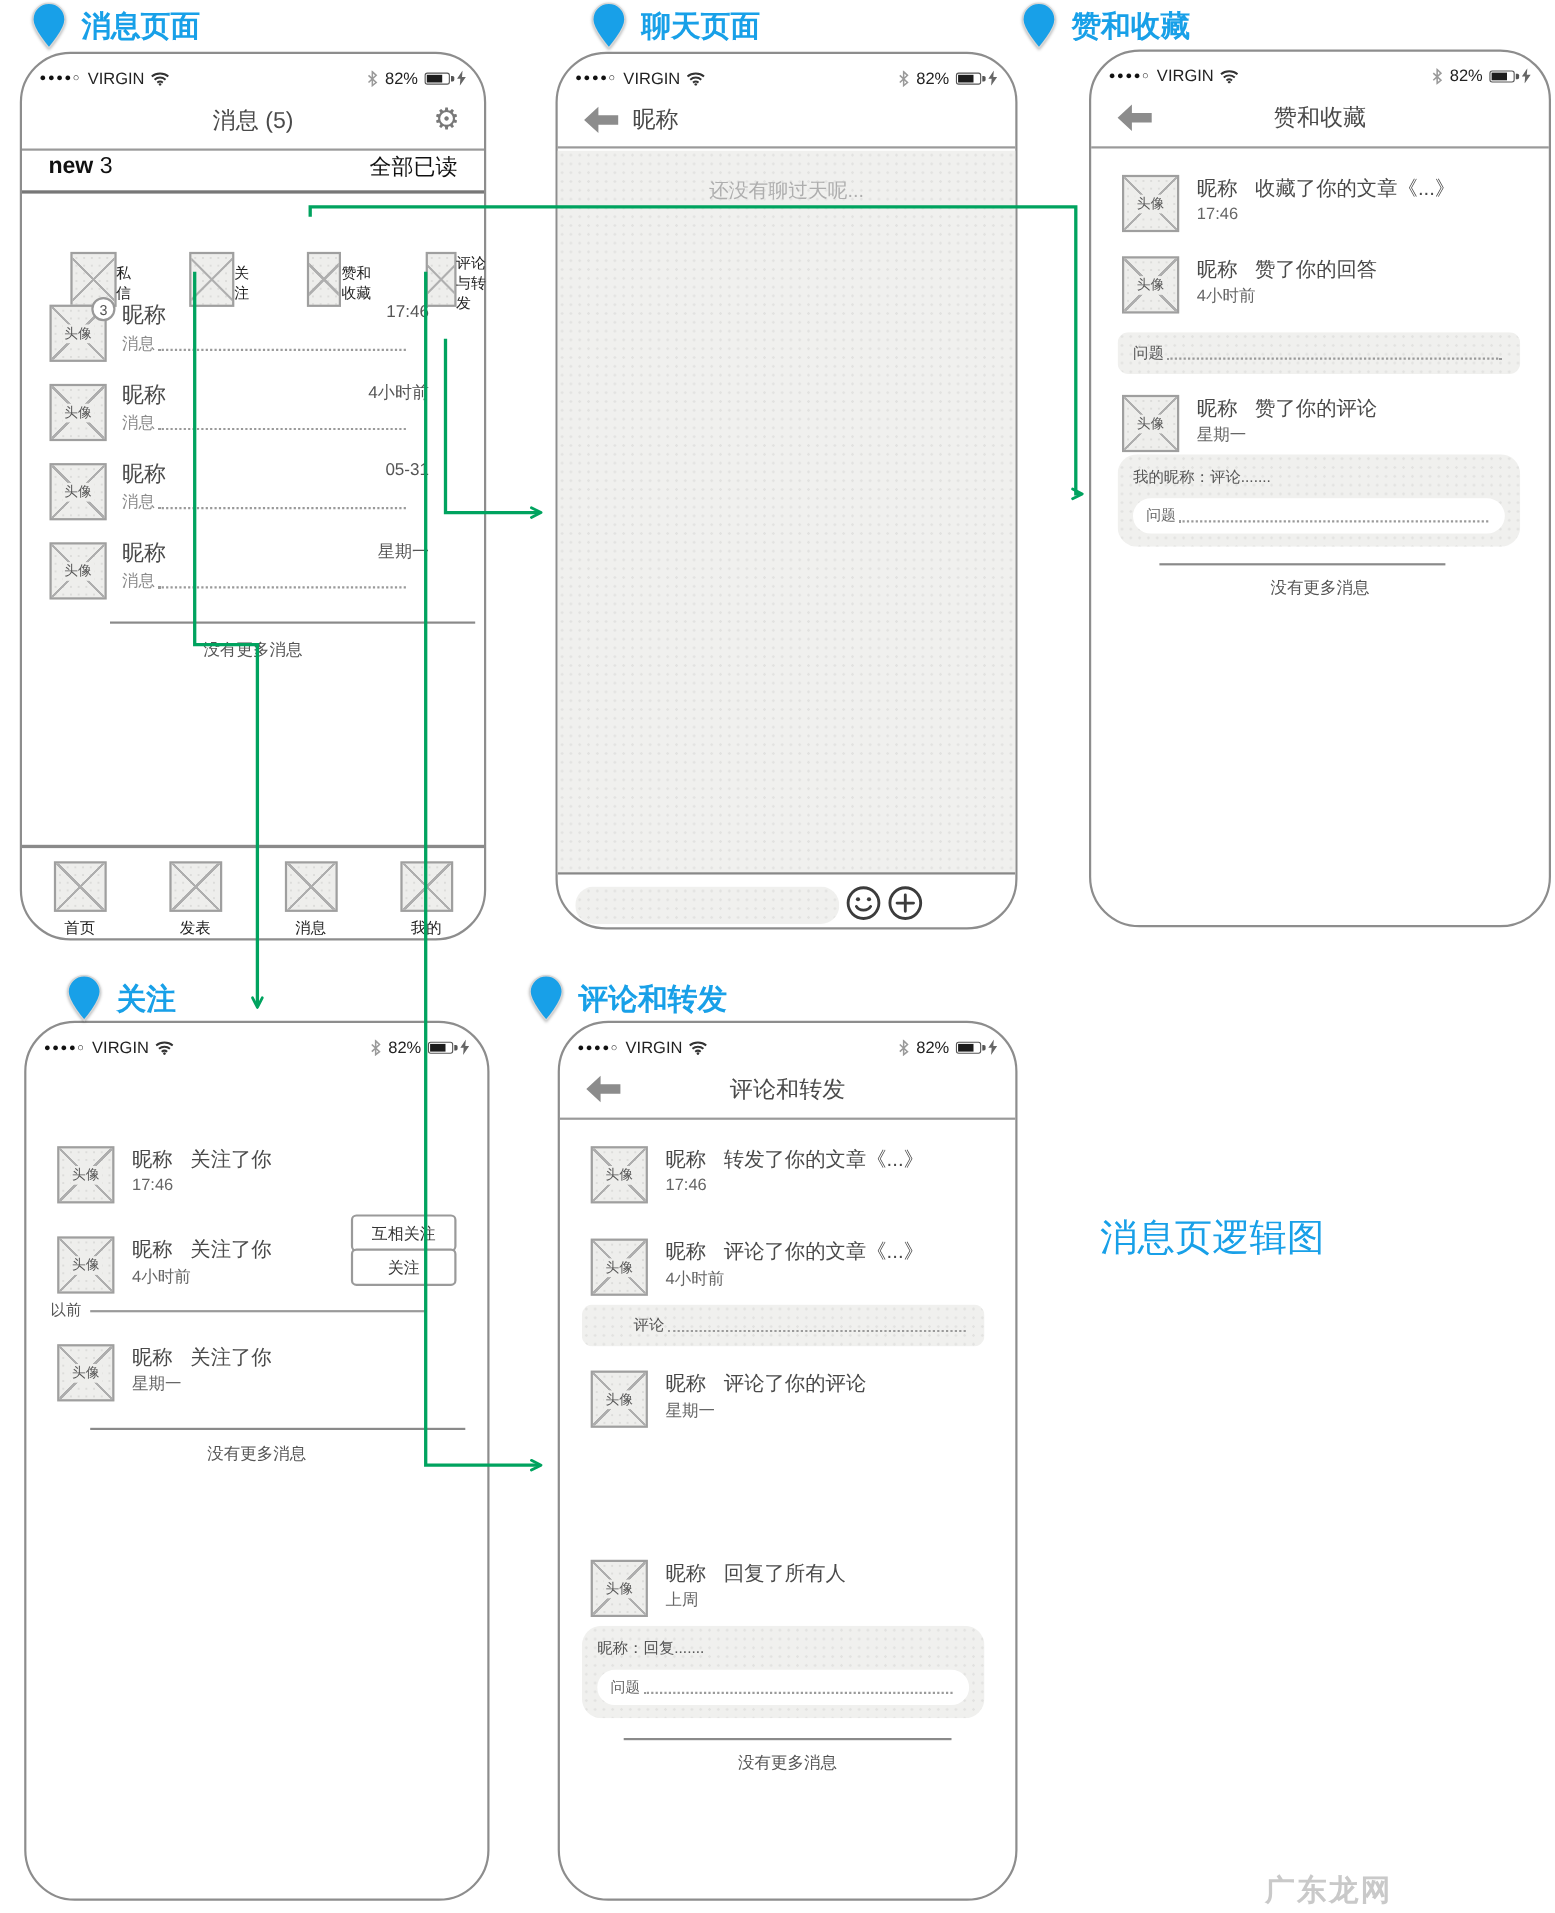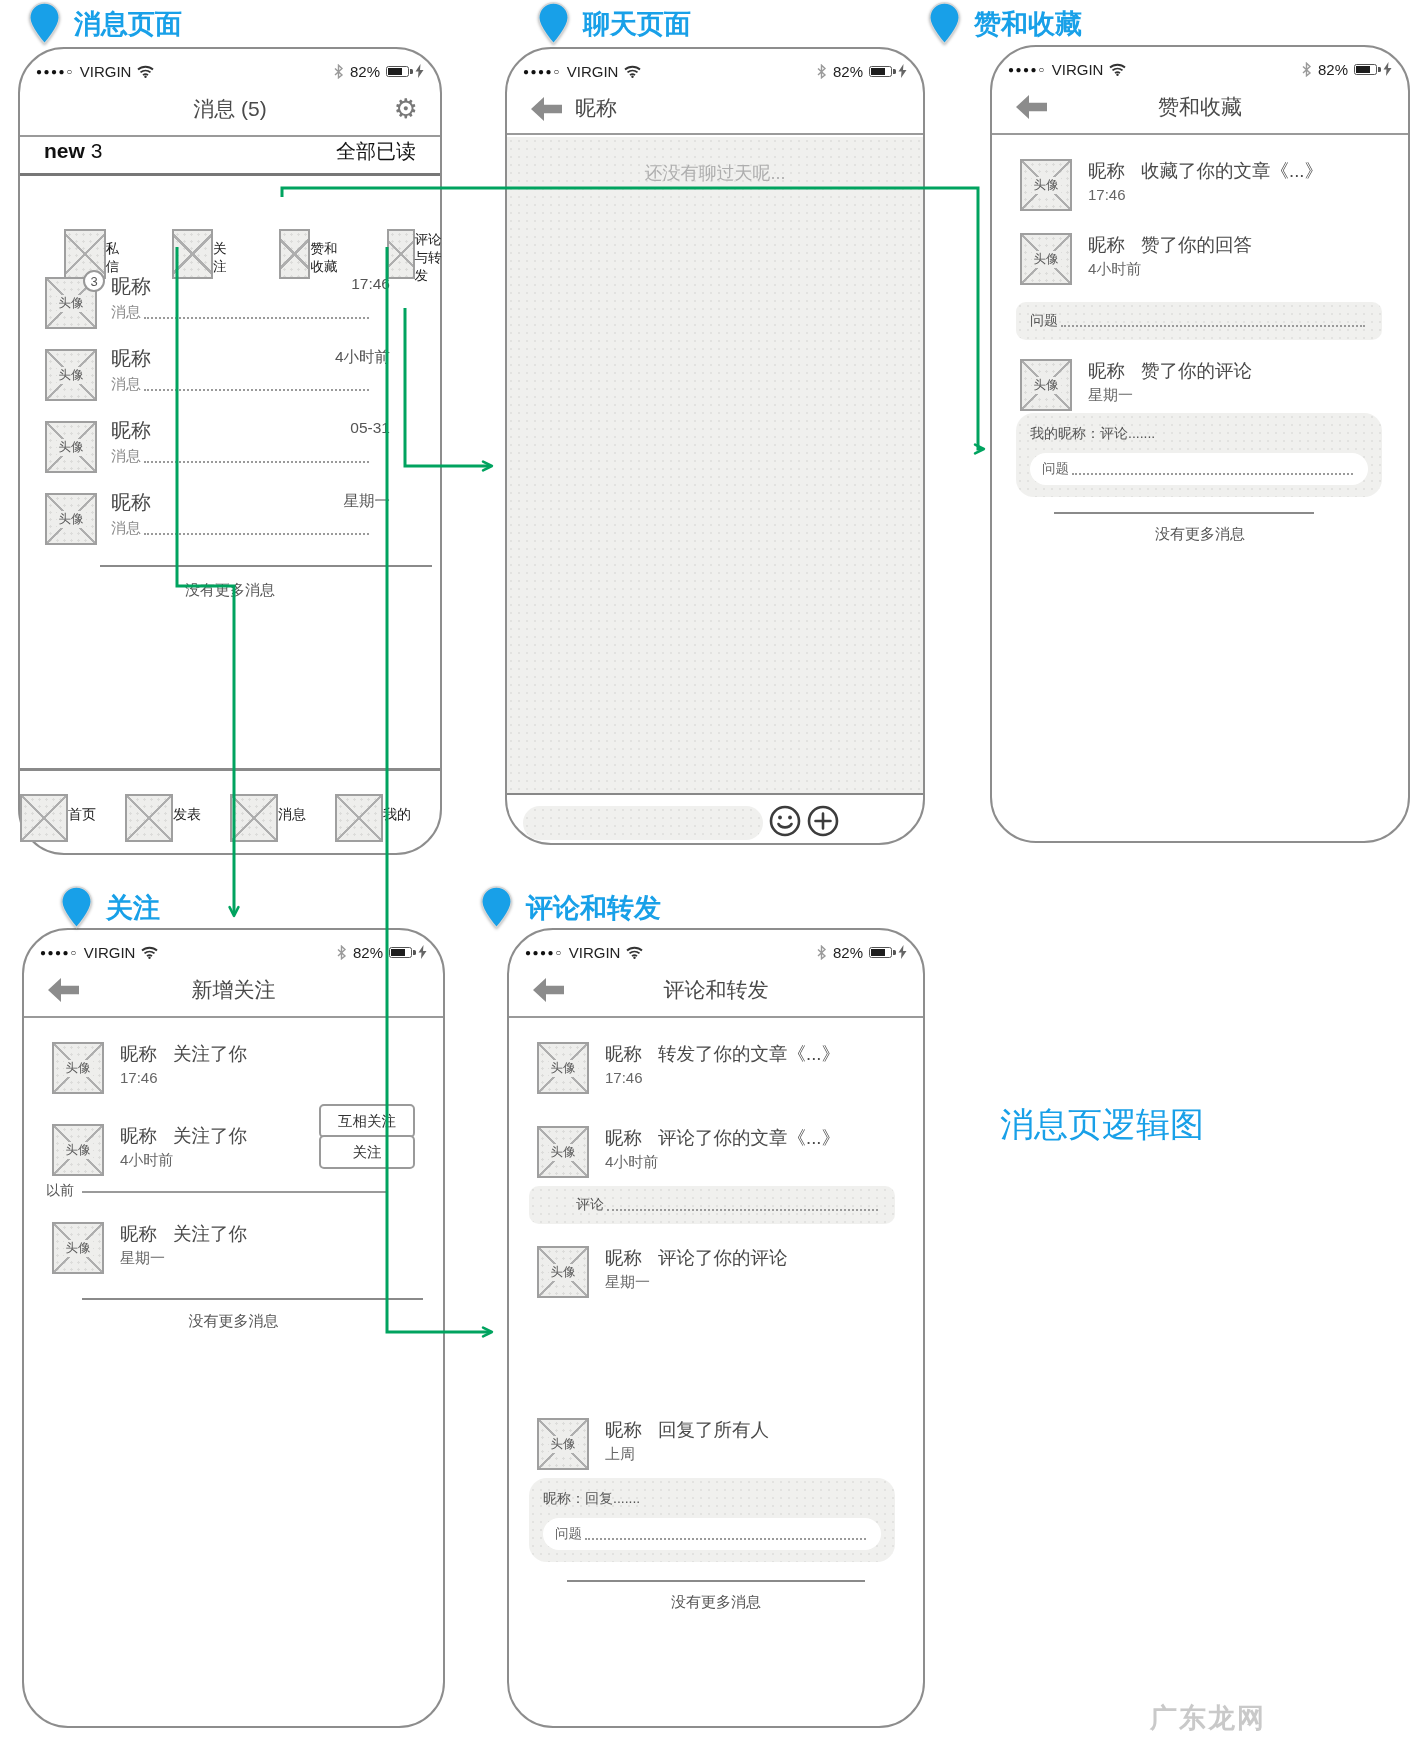--- a/index.html
+++ b/index.html
@@ -48,21 +48,21 @@
   .mrow{position:absolute;left:25px;right:20px;height:58px;}
   .mrow .avatar{position:absolute;left:0;top:2px;width:52px;height:52px;}
   .badge{position:absolute;top:-9px;right:-10px;width:22px;height:22px;border:2px solid #999;border-radius:50%;background:#fff;font-size:13px;color:#555;display:flex;align-items:center;justify-content:center;box-sizing:border-box;}
   .mname{position:absolute;left:66px;top:-2px;font-size:20px;color:#4a4a4a;}
   .mprev{position:absolute;left:66px;right:48px;top:28px;display:flex;align-items:center;font-size:15px;color:#8a8a8a;}
   .mtime{position:absolute;right:30px;top:0;font-size:15.5px;color:#555;}
   .leader{flex:1;border-bottom:2px dotted #9a9a9a;margin:0 3px;position:relative;top:5px;}
   .enddiv{position:absolute;left:80px;right:8px;border-top:2px solid #8a8a8a;}
   .nomore{position:absolute;left:0;right:0;text-align:center;font-size:15px;color:#555;}
   .tabbar{position:absolute;left:0;right:0;top:719px;bottom:0;border-top:3px solid #8a8a8a;display:flex;}
-  .tab{flex:1;display:flex;align-items:center;}
+  .tab{flex:1;display:flex;flex-direction:column;align-items:center;}
   .tab .xbox{width:48px;height:48px;margin-top:12px;}
   .tab span{margin-top:6px;font-size:14px;color:#222;}
 
   
   .chatarea{position:absolute;top:88px;left:0;right:0;height:656px;border-bottom:2px solid #888;}
   .chat-empty{margin-top:24px;text-align:center;font-size:18px;color:#aeaeae;}
   .inputbar{position:absolute;left:0;right:0;top:746px;bottom:0;}
   .inputpill{position:absolute;left:16px;top:11px;width:240px;height:34px;border-radius:17px;}
   .chaticon{position:absolute;top:9px;line-height:0;}
 
@@ -393,26 +393,20 @@
         <span class="sb-pct">82%</span>
         <span class="battery">
             <i></i>
             <span class="bnub"></span>
           </span>
         <svg width="9" height="14" viewBox="0 0 9 14">
             <path d="M5.5 0 L0.5 7.5 H3.5 L3 14 L8.5 6 H5 Z" fill="#666"></path>
           </svg>
       </div>
     </div>
-    <div class="navbar">
-      <span class="back"><svg width="34" height="26" viewBox="0 0 34 26">
-            <path d="M15 1 L2 13 L15 25 V17.3 H33 V8.7 H15 Z" fill="#8c8c8c"></path>
-          </svg></span>
-      <span>新增关注</span>
-    </div>
 
     <div class="lrow" style="top:112px;">
       <div class="avatar xbox">
           <em>头像</em>
         </div>
       <div class="lline">
           <span>昵称</span>
           <span>关注了你</span>
         </div>
       <div class="ltime">17:46</div>

